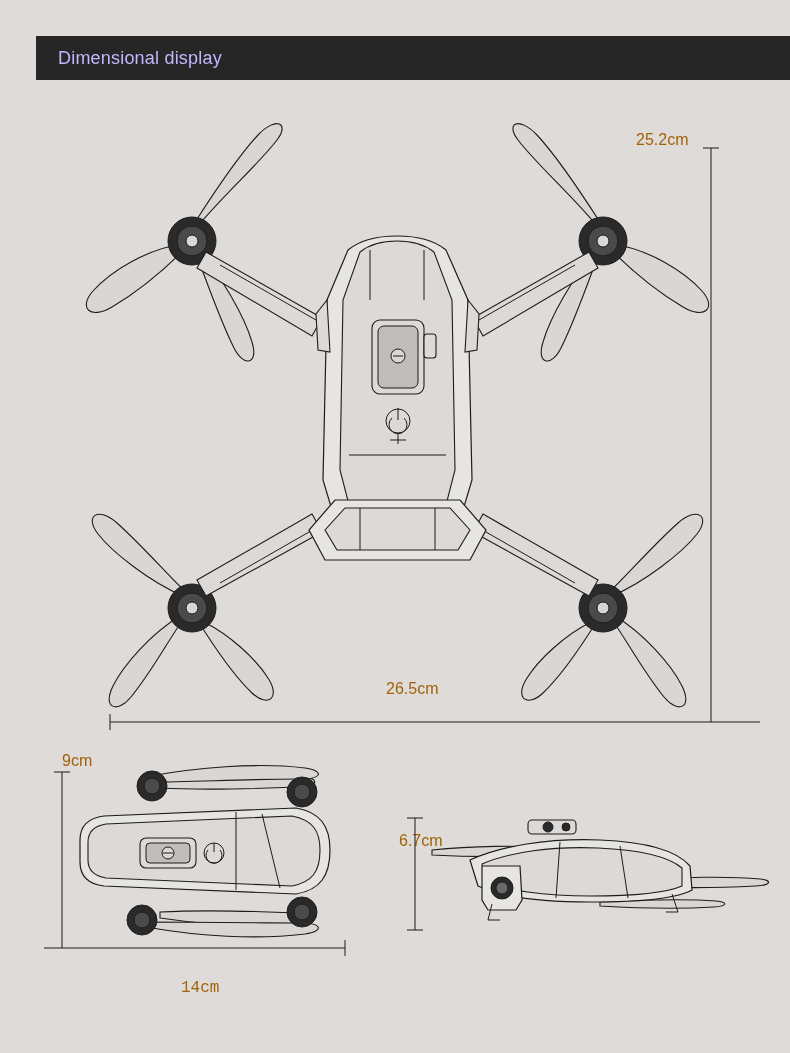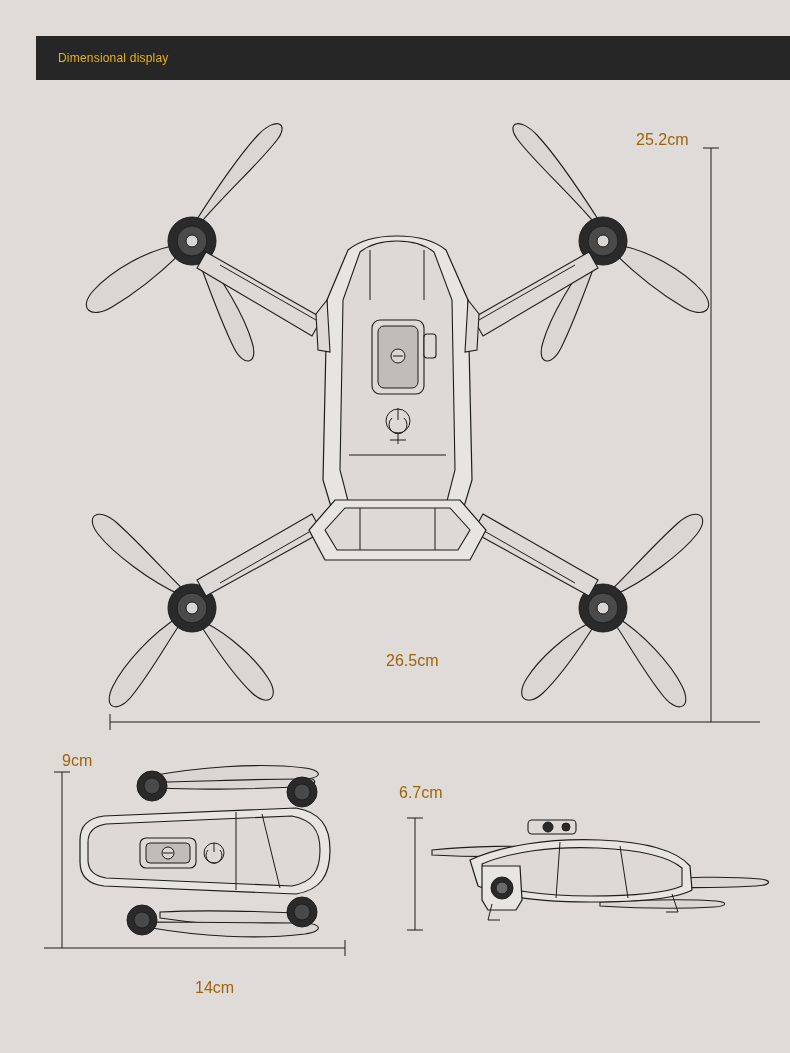--- a/index.html
+++ b/index.html
@@ -25,37 +25,37 @@
     position: absolute;
     left: 36px;
     top: 36px;
     width: 754px;
     height: 44px;
     background: #262626;
     display: flex;
     align-items: center;
   }
   .header-title {
-    color: #eab308;
-    font-size: 12px;
+    color: #c4b5fd;
+    font-size: 18px;
     margin-left: 22px;
     letter-spacing: 0.2px;
   }
   
   .dim-label {
     position: absolute;
     color: #a16207;
     font-size: 16px;
     white-space: nowrap;
   }
   .lbl-height-main { left: 636px; top: 131px; }
-  .lbl-width-main  { left: 386px; top: 652px; }
+  .lbl-width-main  { left: 386px; top: 680px; }
   .lbl-top-h       { left: 62px;  top: 752px; }
-  .lbl-top-w       { left: 195px; top: 979px; }
-  .lbl-side-h      { left: 399px; top: 784px; text-align: right; }
+  .lbl-top-w       { left: 181px; top: 979px; font-family: Liberation Mono, monospace; }
+  .lbl-side-h      { left: 399px; top: 832px; text-align: right; }
 
   svg.art {
     position: absolute;
     left: 0; top: 0;
     width: 790px;
     height: 1053px;
     pointer-events: none;
   }
   .ln { stroke: #1d1d1d; fill: none; }
   .thin { stroke-width: 1; }

